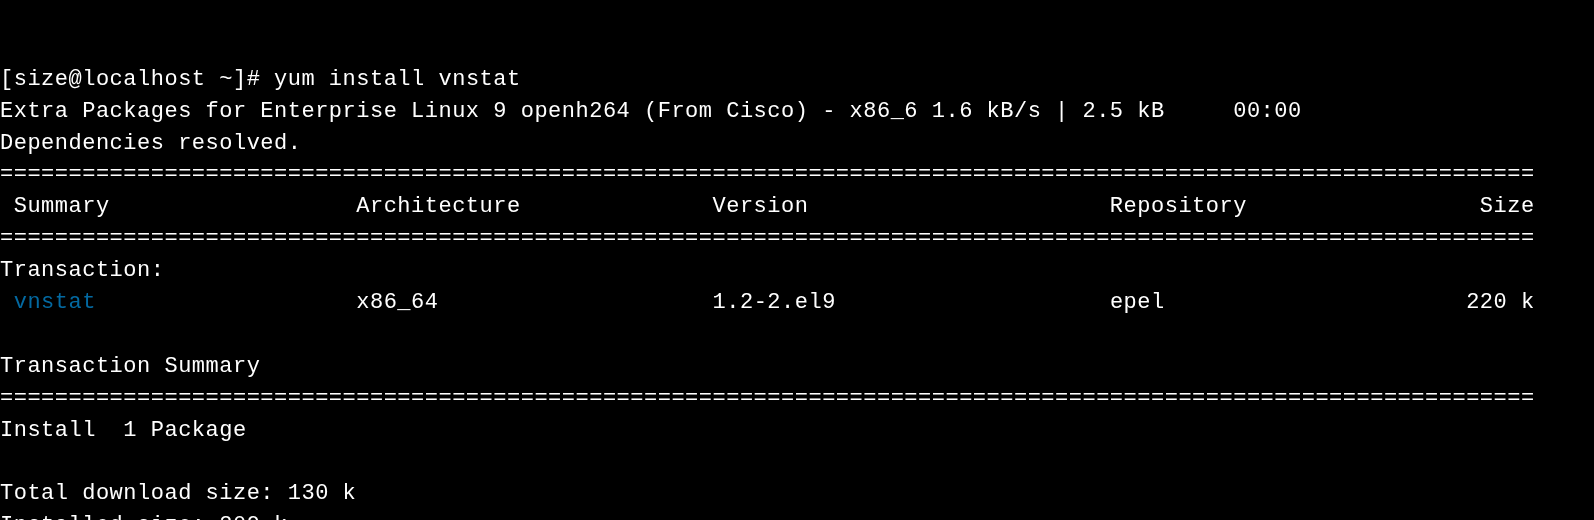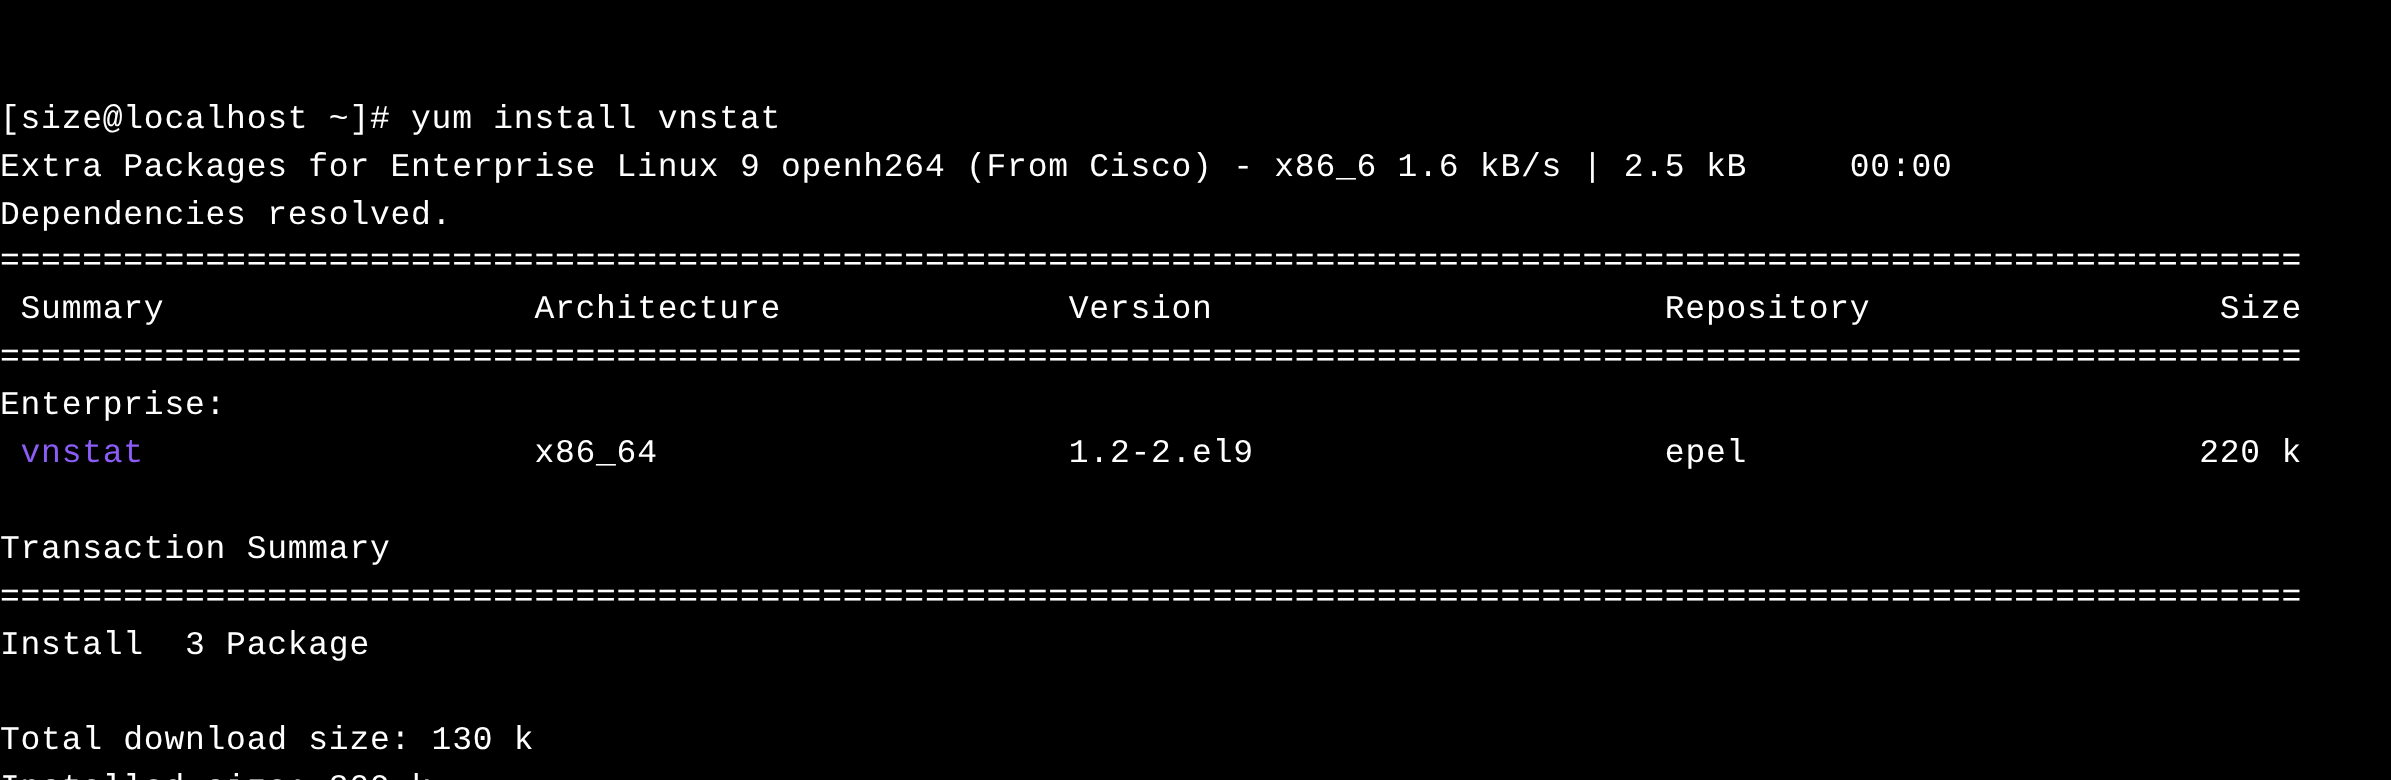--- a/index.html
+++ b/index.html
@@ -7,34 +7,34 @@
       color: #fff;
       font-family: "Courier New", Courier, monospace;
       font-size: 22px;
       line-height: 1.45;
       margin: 0;
       padding: 0;
       width: 1594px;
       white-space: pre;
       letter-spacing: 0.5px;
     }
-    .green { color: #8b5cf6; }
+    .green { color: #0369a1; }
   </style>
 </head>
 <body>
 
 <div id="terminal"><span>[size@localhost ~]# </span><span>yum install vnstat</span>
 <span>Extra Packages for Enterprise Linux 9 openh264 (From Cisco) - x86_6 1.6 kB/s | 2.5 kB     00:00</span>
 <span>Dependencies resolved.</span>
 <span>================================================================================================================</span>
 <span> Summary                  Architecture              Version                      Repository                 Size</span>
 <span>================================================================================================================</span>
-<span>Enterprise:</span>
+<span>Transaction:</span>
 <span class="green"> vnstat                   </span><span>x86_64                    </span><span>1.2-2.el9                    </span><span>epel                  </span><span>    220 k</span>
 
 <span>Transaction Summary</span>
 <span>================================================================================================================</span>
-<span>Install  3 Package</span>
+<span>Install  1 Package</span>
 
 <span>Total download size: 130 k</span>
 <span>Installed size: 309 k</span>
 </div>
 
 
 </body></html>

